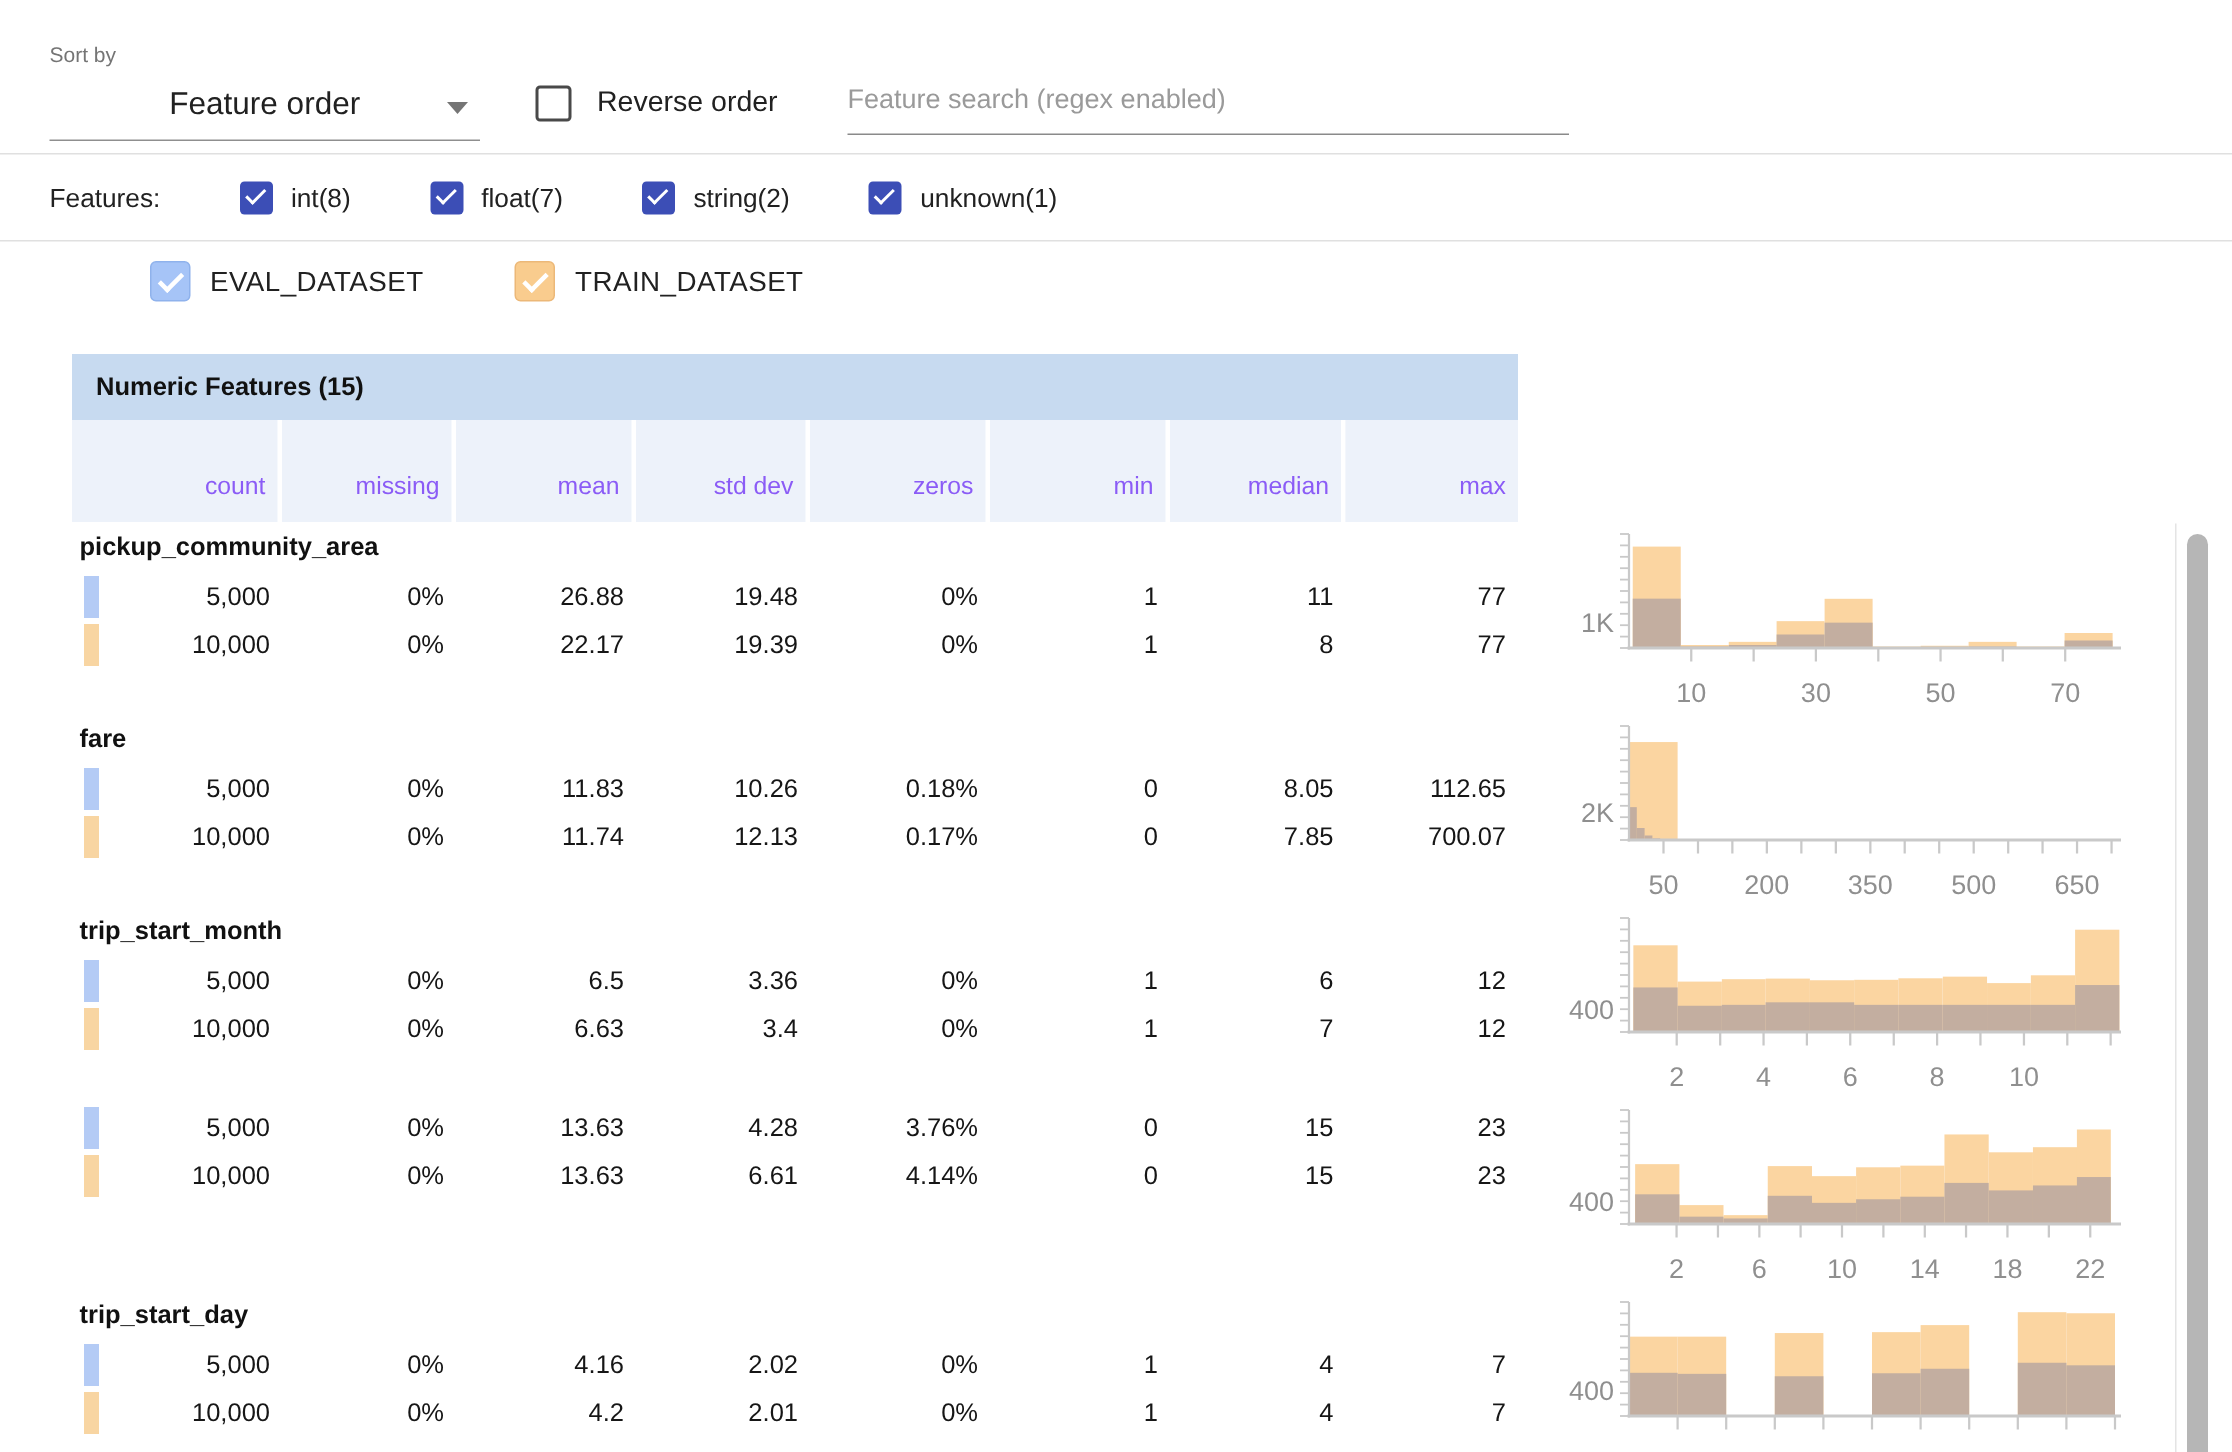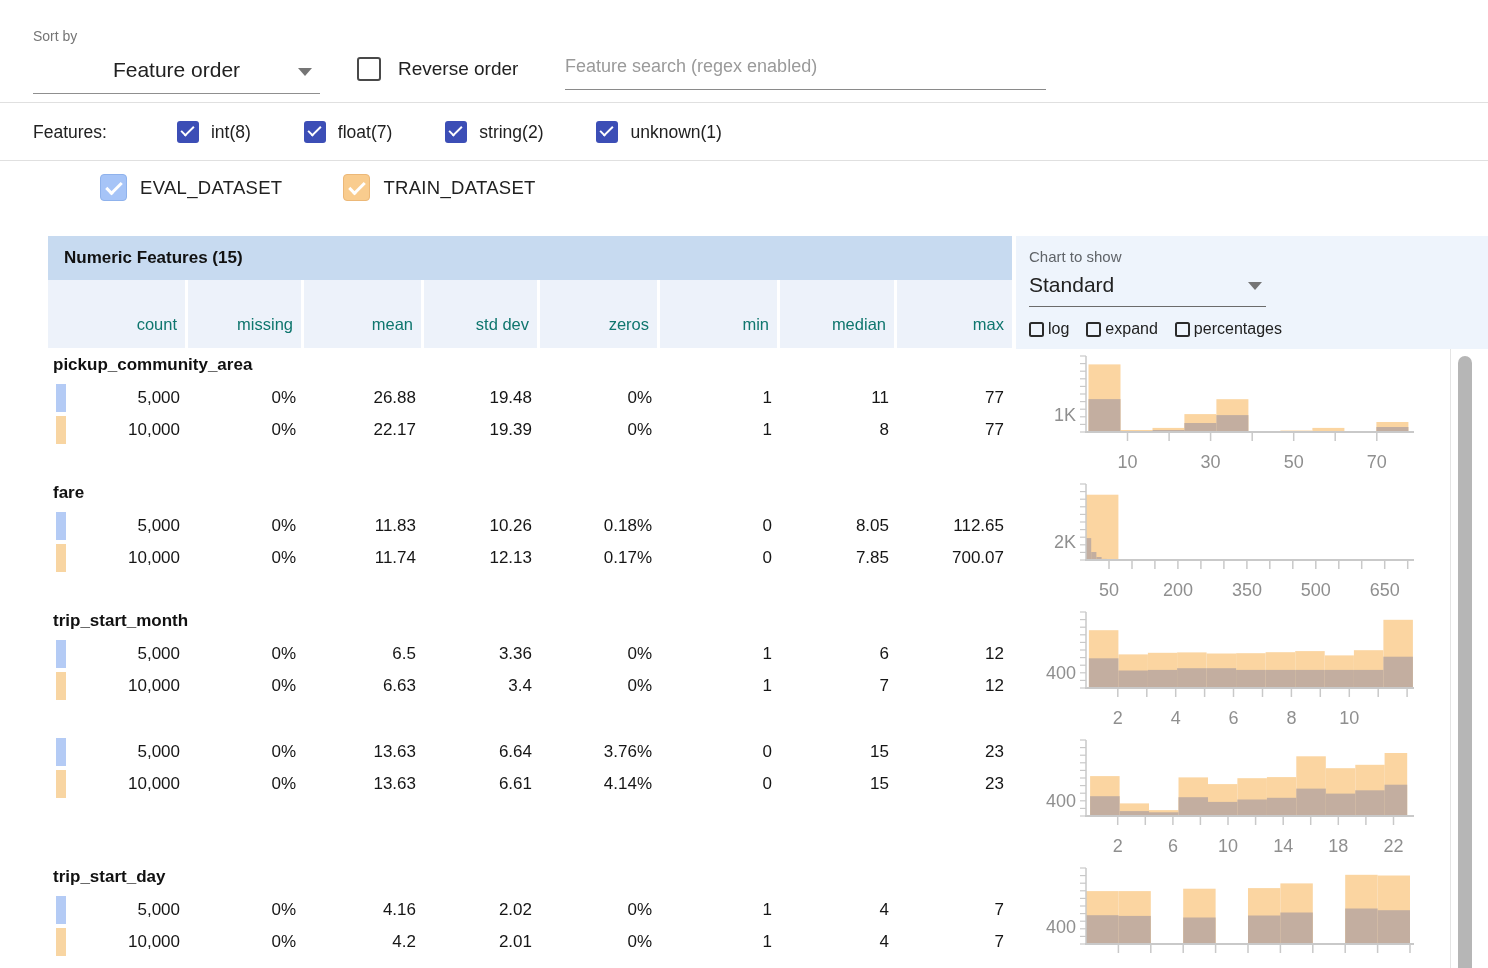--- a/index.html
+++ b/index.html
@@ -20,21 +20,21 @@
   .search-field { position:absolute; left:565px; top:50px; width:481px; }
   .search-field input { width:100%; border:none; outline:none; background:transparent;
                         border-bottom:1.5px solid #8a8a8a; font-size:18px; color:#212121;
                         padding:6px 0 12px 0; font-family:"Liberation Sans", sans-serif; }
   .search-field input::placeholder { color:#9a9a9a; }
   .divider { position:absolute; left:0; width:1488px; height:1px; background:#e0e0e0; }
 
   
   .features-bar { position:absolute; left:0; top:103px; width:1488px; height:58px;
                   display:flex; align-items:center; padding-left:33px; }
-  .features-bar .bar-label { font-size:17.5px; color:#212121; margin-right:50px; }
+  .features-bar .bar-label { font-size:17.5px; color:#212121; margin-right:33px; }
   .ftype-group { display:flex; align-items:center; margin-right:33px; cursor:pointer;padding-left:20px; }
   .cbx { width:22px; height:22px; border-radius:3px; background:#3C4EB6; flex:none; }
   .cbx::after { content:""; display:block; width:11px; height:5px;
                 border-left:2.5px solid #fff; border-bottom:2.5px solid #fff;
                 transform:rotate(-45deg); margin:5px 0 0 4px; }
   .ftype-group .lbl { font-size:17.5px; color:#212121; margin-left:12px; }
 
   
   .datasets-bar { position:absolute; left:78px; top:174px; display:flex; gap:61px;margin-left:22px; }
   .ds-group { display:flex; align-items:center; gap:13px; cursor:pointer; }
@@ -45,21 +45,21 @@
   .ds-label { font-size:18.5px; color:#212121; letter-spacing:.3px; }
 
   
   .band { position:absolute; left:48px; top:236px; width:964px; height:44px;
           background:#C7DAF0; line-height:44px; padding-left:16px;
           font-size:17px; font-weight:bold; color:#111; }
   .hdr-row { position:absolute; left:48px; top:280px; width:964px; height:68px;
              display:grid; grid-template-columns:140px 116px 120px 116px 120px 120px 117px 115px; }
   .hcell { background:#EDF2FA; border-right:3px solid #fff;
            display:flex; align-items:flex-end; justify-content:flex-end;
-           padding:0 8px 14px 0; font-size:16.5px; color:#0f766e; }
+           padding:0 8px 14px 0; font-size:16.5px; color:#8b5cf6; }
   .hcell:last-child { border-right:none; }
 
   .fblocks { position:absolute; left:48px; top:352px; width:964px; }
   .fblock { height:128px; }
   .fname { height:30px; line-height:26px; padding-left:5px; font-weight:bold; font-size:17px; color:#111; }
   .frow { height:32px; position:relative; display:grid;
           grid-template-columns:140px 116px 120px 116px 120px 120px 117px 115px; }
   .chip { position:absolute; left:8px; top:2px; width:10px; height:28px; }
   .fcell { text-align:right; padding-right:8px; line-height:32px; font-size:17px; color:#161616; }
 
@@ -222,21 +222,21 @@
           <div class="fcell">7</div>
           <div class="fcell">12</div>
         </div>
       </div>
       <div class="fblock">
         <div class="frow">
           <span class="chip" style="background: rgb(180, 203, 245);"></span>
           <div class="fcell">5,000</div>
           <div class="fcell">0%</div>
           <div class="fcell">13.63</div>
-          <div class="fcell">6.64</div>
+          <div class="fcell">4.28</div>
           <div class="fcell">3.76%</div>
           <div class="fcell">0</div>
           <div class="fcell">15</div>
           <div class="fcell">23</div>
         </div>
         <div class="frow">
           <span class="chip" style="background: rgb(248, 213, 162);"></span>
           <div class="fcell">10,000</div>
           <div class="fcell">0%</div>
           <div class="fcell">13.63</div>
@@ -267,41 +267,20 @@
           <div class="fcell">4.2</div>
           <div class="fcell">2.01</div>
           <div class="fcell">0%</div>
           <div class="fcell">1</div>
           <div class="fcell">4</div>
           <div class="fcell">7</div>
         </div>
       </div>
     </div>
 
-  <div class="chart-panel">
-    <div class="cp-label">Chart to show</div>
-    <div class="cp-select">
-      <span class="val">Standard</span>
-      <span class="dd-arrow"></span>
-    </div>
-    <div class="cp-toggles">
-        <span class="tgl">
-          <span class="box"></span>
-          <span class="lbl">log</span>
-        </span>
-        <span class="tgl">
-          <span class="box"></span>
-          <span class="lbl">expand</span>
-        </span>
-        <span class="tgl">
-          <span class="box"></span>
-          <span class="lbl">percentages</span>
-        </span>
-      </div>
-  </div>
 
   <div class="charts">
       <div class="chart-slot"><svg width="434" height="128">
           <rect x="72.5" y="12.4" width="32.0" height="67.6" fill="#FBD5A1"></rect>
           <rect x="104.5" y="78.0" width="32.0" height="2.0" fill="#FBD5A1"></rect>
           <rect x="136.5" y="75.9" width="32.0" height="4.1" fill="#FBD5A1"></rect>
           <rect x="168.4" y="62.1" width="32.0" height="17.9" fill="#FBD5A1"></rect>
           <rect x="200.4" y="47.2" width="32.0" height="32.8" fill="#FBD5A1"></rect>
           <rect x="232.4" y="79.0" width="32.0" height="1.0" fill="#FBD5A1"></rect>
           <rect x="264.4" y="78.5" width="32.0" height="1.5" fill="#FBD5A1"></rect>

